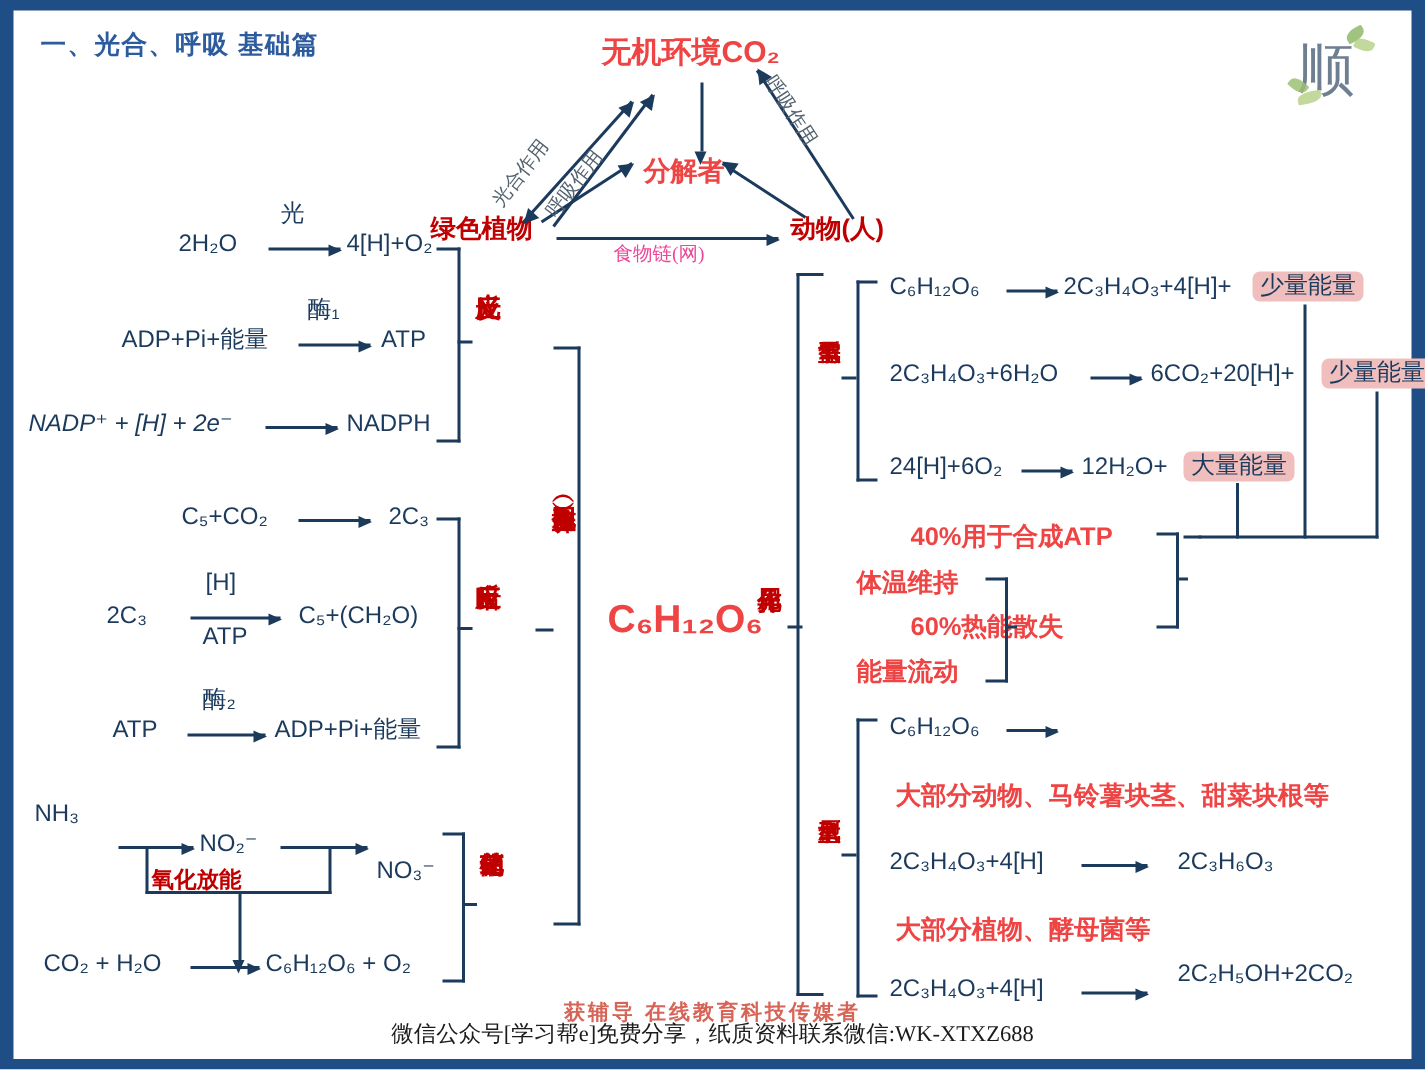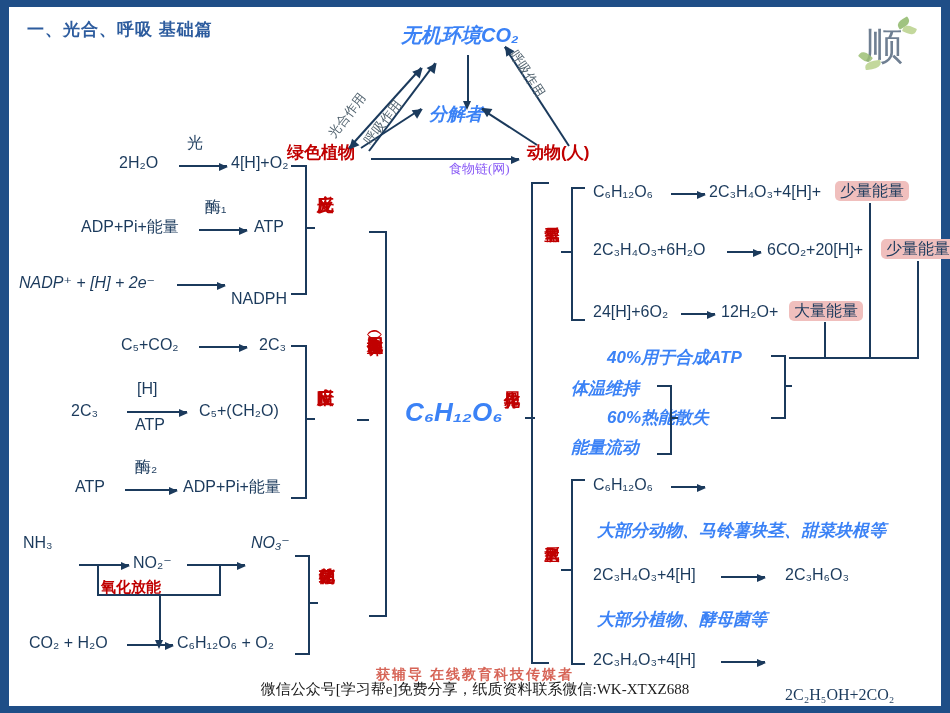--- a/index.html
+++ b/index.html
@@ -7,33 +7,33 @@
     width:950px;height:713px;overflow:hidden;
     background:#ffffff;
     font-family:"Liberation Sans","DejaVu Sans",sans-serif;
     position:relative;
   }
   #stage{position:absolute;left:0;top:0;width:950px;height:713px;
     border-left:9px solid #1f4e87;border-right:9px solid #1f4e87;
     border-top:7px solid #1f4e87;border-bottom:7px solid #1f4e87;
     box-sizing:border-box;background:#fff;}
   .abs{position:absolute;}
-  .navy{color:#3b82f6;font-style:italic;}
+  .navy{color:#ef4444;}
   .red{color:#c00000;}
   .bold{font-weight:bold;}
   .title{left:18px;top:14px;font-size:17px;color:#2d5c9e;font-weight:bold;letter-spacing:1px;}
   
   .logo{right:22px;top:6px;width:62px;height:62px;}
   .logo .ch{position:absolute;left:8px;top:8px;font-size:38px;color:#6f7f92;
     font-family:"Liberation Serif","DejaVu Serif",serif;}
   .leaf{position:absolute;width:13px;height:8px;border-radius:60% 10% 60% 10%;background:#8fb96a;opacity:.85;}
   
   .t{white-space:nowrap;line-height:1;}
   .eq{font-size:16px;color:#1b3a5c;font-family:"Liberation Sans","DejaVu Sans",sans-serif;}
-  .lbl{font-size:13px;color:#8b5cf6;font-family:"Liberation Serif","DejaVu Serif",serif;margin-left:40px;}
+  .lbl{font-size:13px;color:#ec4899;font-family:"Liberation Serif","DejaVu Serif",serif;}
   .bigred{color:#c00000;font-weight:bold;}
   
   .vert{writing-mode:vertical-rl;text-orientation:upright;line-height:1;letter-spacing:0px;}
   
   .arrow{position:absolute;height:0;border-top:2.2px solid #1b3a5c;}
   .arrow:after{content:"";position:absolute;right:-1px;top:-4.5px;
     border-left:9px solid #1b3a5c;border-top:4.8px solid transparent;border-bottom:4.8px solid transparent;}
   .arrowdown{position:absolute;width:0;border-left:2.2px solid #1b3a5c;}
   .arrowdown:after{content:"";position:absolute;left:-5.6px;bottom:-9px;
     border-top:9px solid #1b3a5c;border-left:4.8px solid transparent;border-right:4.8px solid transparent;}
@@ -100,21 +100,21 @@
   <div class="arrow" style="left:170px;top:158px;width:48px;"></div>
   <div class="abs t eq" style="left:222px;top:148px;">4[H]+O₂</div>
 
   <div class="abs t eq" style="left:72px;top:212px;">ADP+Pi+能量</div>
   <div class="abs t eq" style="left:196px;top:192px;">酶₁</div>
   <div class="arrow" style="left:190px;top:222px;width:48px;"></div>
   <div class="abs t eq" style="left:245px;top:212px;">ATP</div>
 
   <div class="abs t eq" style="left:10px;top:268px;font-style:italic;">NADP⁺ + [H] + 2e⁻</div>
   <div class="arrow" style="left:168px;top:277px;width:48px;"></div>
-  <div class="abs t eq" style="left:222px;top:268px;margin-top:16px;">NADPH</div>
+  <div class="abs t eq" style="left:222px;top:268px;">NADPH</div>
 
   <div class="brk" style="left:282px;top:158px;width:14px;height:126px;"></div>
   <div class="tick" style="left:296px;top:220px;width:10px;"></div>
   <div class="abs t vert bigred" style="left:308px;top:175px;font-size:17px;">光反应</div>
 
   <div class="abs t eq" style="left:112px;top:330px;">C₅+CO₂</div>
   <div class="arrow" style="left:190px;top:339px;width:48px;"></div>
   <div class="abs t eq" style="left:250px;top:330px;">2C₃</div>
 
   <div class="abs t eq" style="left:62px;top:396px;">2C₃</div>
@@ -129,21 +129,21 @@
   <div class="abs t eq" style="left:174px;top:472px;">ADP+Pi+能量</div>
 
   <div class="brk" style="left:282px;top:338px;width:14px;height:150px;"></div>
   <div class="tick" style="left:296px;top:411px;width:10px;"></div>
   <div class="abs t vert bigred" style="left:308px;top:368px;font-size:17px;">暗反应</div>
 
   <div class="abs t eq" style="left:14px;top:528px;">NH₃</div>
   <div class="arrow" style="left:70px;top:557px;width:50px;"></div>
   <div class="abs t eq" style="left:124px;top:548px;">NO₂⁻</div>
   <div class="arrow" style="left:178px;top:557px;width:58px;"></div>
-  <div class="abs t eq" style="left:242px;top:528px;font-style:italic;">NO₃⁻</div>
+  <div class="abs t eq" style="left:242px;top:566px;">NO₃⁻</div>
 
   <div class="plain" style="left:88px;top:557px;width:2.2px;height:32px;"></div>
   <div class="plain" style="left:88px;top:587px;width:124px;height:2.2px;"></div>
   <div class="plain" style="left:210px;top:557px;width:2.2px;height:32px;"></div>
   <div class="abs t bold red" style="left:92px;top:572px;font-size:15px;">氧化放能</div>
   <div class="arrowdown" style="left:150px;top:589px;height:44px;"></div>
 
   <div class="abs t eq" style="left:20px;top:628px;">CO₂ + H₂O</div>
   <div class="arrow" style="left:118px;top:637px;width:46px;"></div>
   <div class="abs t eq" style="left:168px;top:628px;">C₆H₁₂O₆ + O₂</div>
@@ -208,18 +208,18 @@
   <div class="abs t bold navy" style="left:588px;top:515px;font-size:17px;">大部分动物、马铃薯块茎、甜菜块根等</div>
 
   <div class="abs t eq" style="left:584px;top:560px;">2C₃H₄O₃+4[H]</div>
   <div class="arrow" style="left:712px;top:569px;width:44px;"></div>
   <div class="abs t eq" style="left:776px;top:560px;">2C₃H₆O₃</div>
 
   <div class="abs t bold navy" style="left:588px;top:604px;font-size:17px;">大部分植物、酵母菌等</div>
 
   <div class="abs t eq" style="left:584px;top:645px;">2C₃H₄O₃+4[H]</div>
   <div class="arrow" style="left:712px;top:654px;width:44px;"></div>
-  <div class="abs t eq" style="left:776px;top:680px;font-family:Liberation Serif, serif;">2C₂H₅OH+2CO₂</div>
+  <div class="abs t eq" style="left:776px;top:635px;">2C₂H₅OH+2CO₂</div>
 
   <div class="abs wmark">获辅导 在线教育科技传媒者</div>
   <div class="abs footer">微信公众号[学习帮e]免费分享，纸质资料联系微信:WK-XTXZ688</div>
 
 </div>
 
 </body></html>

